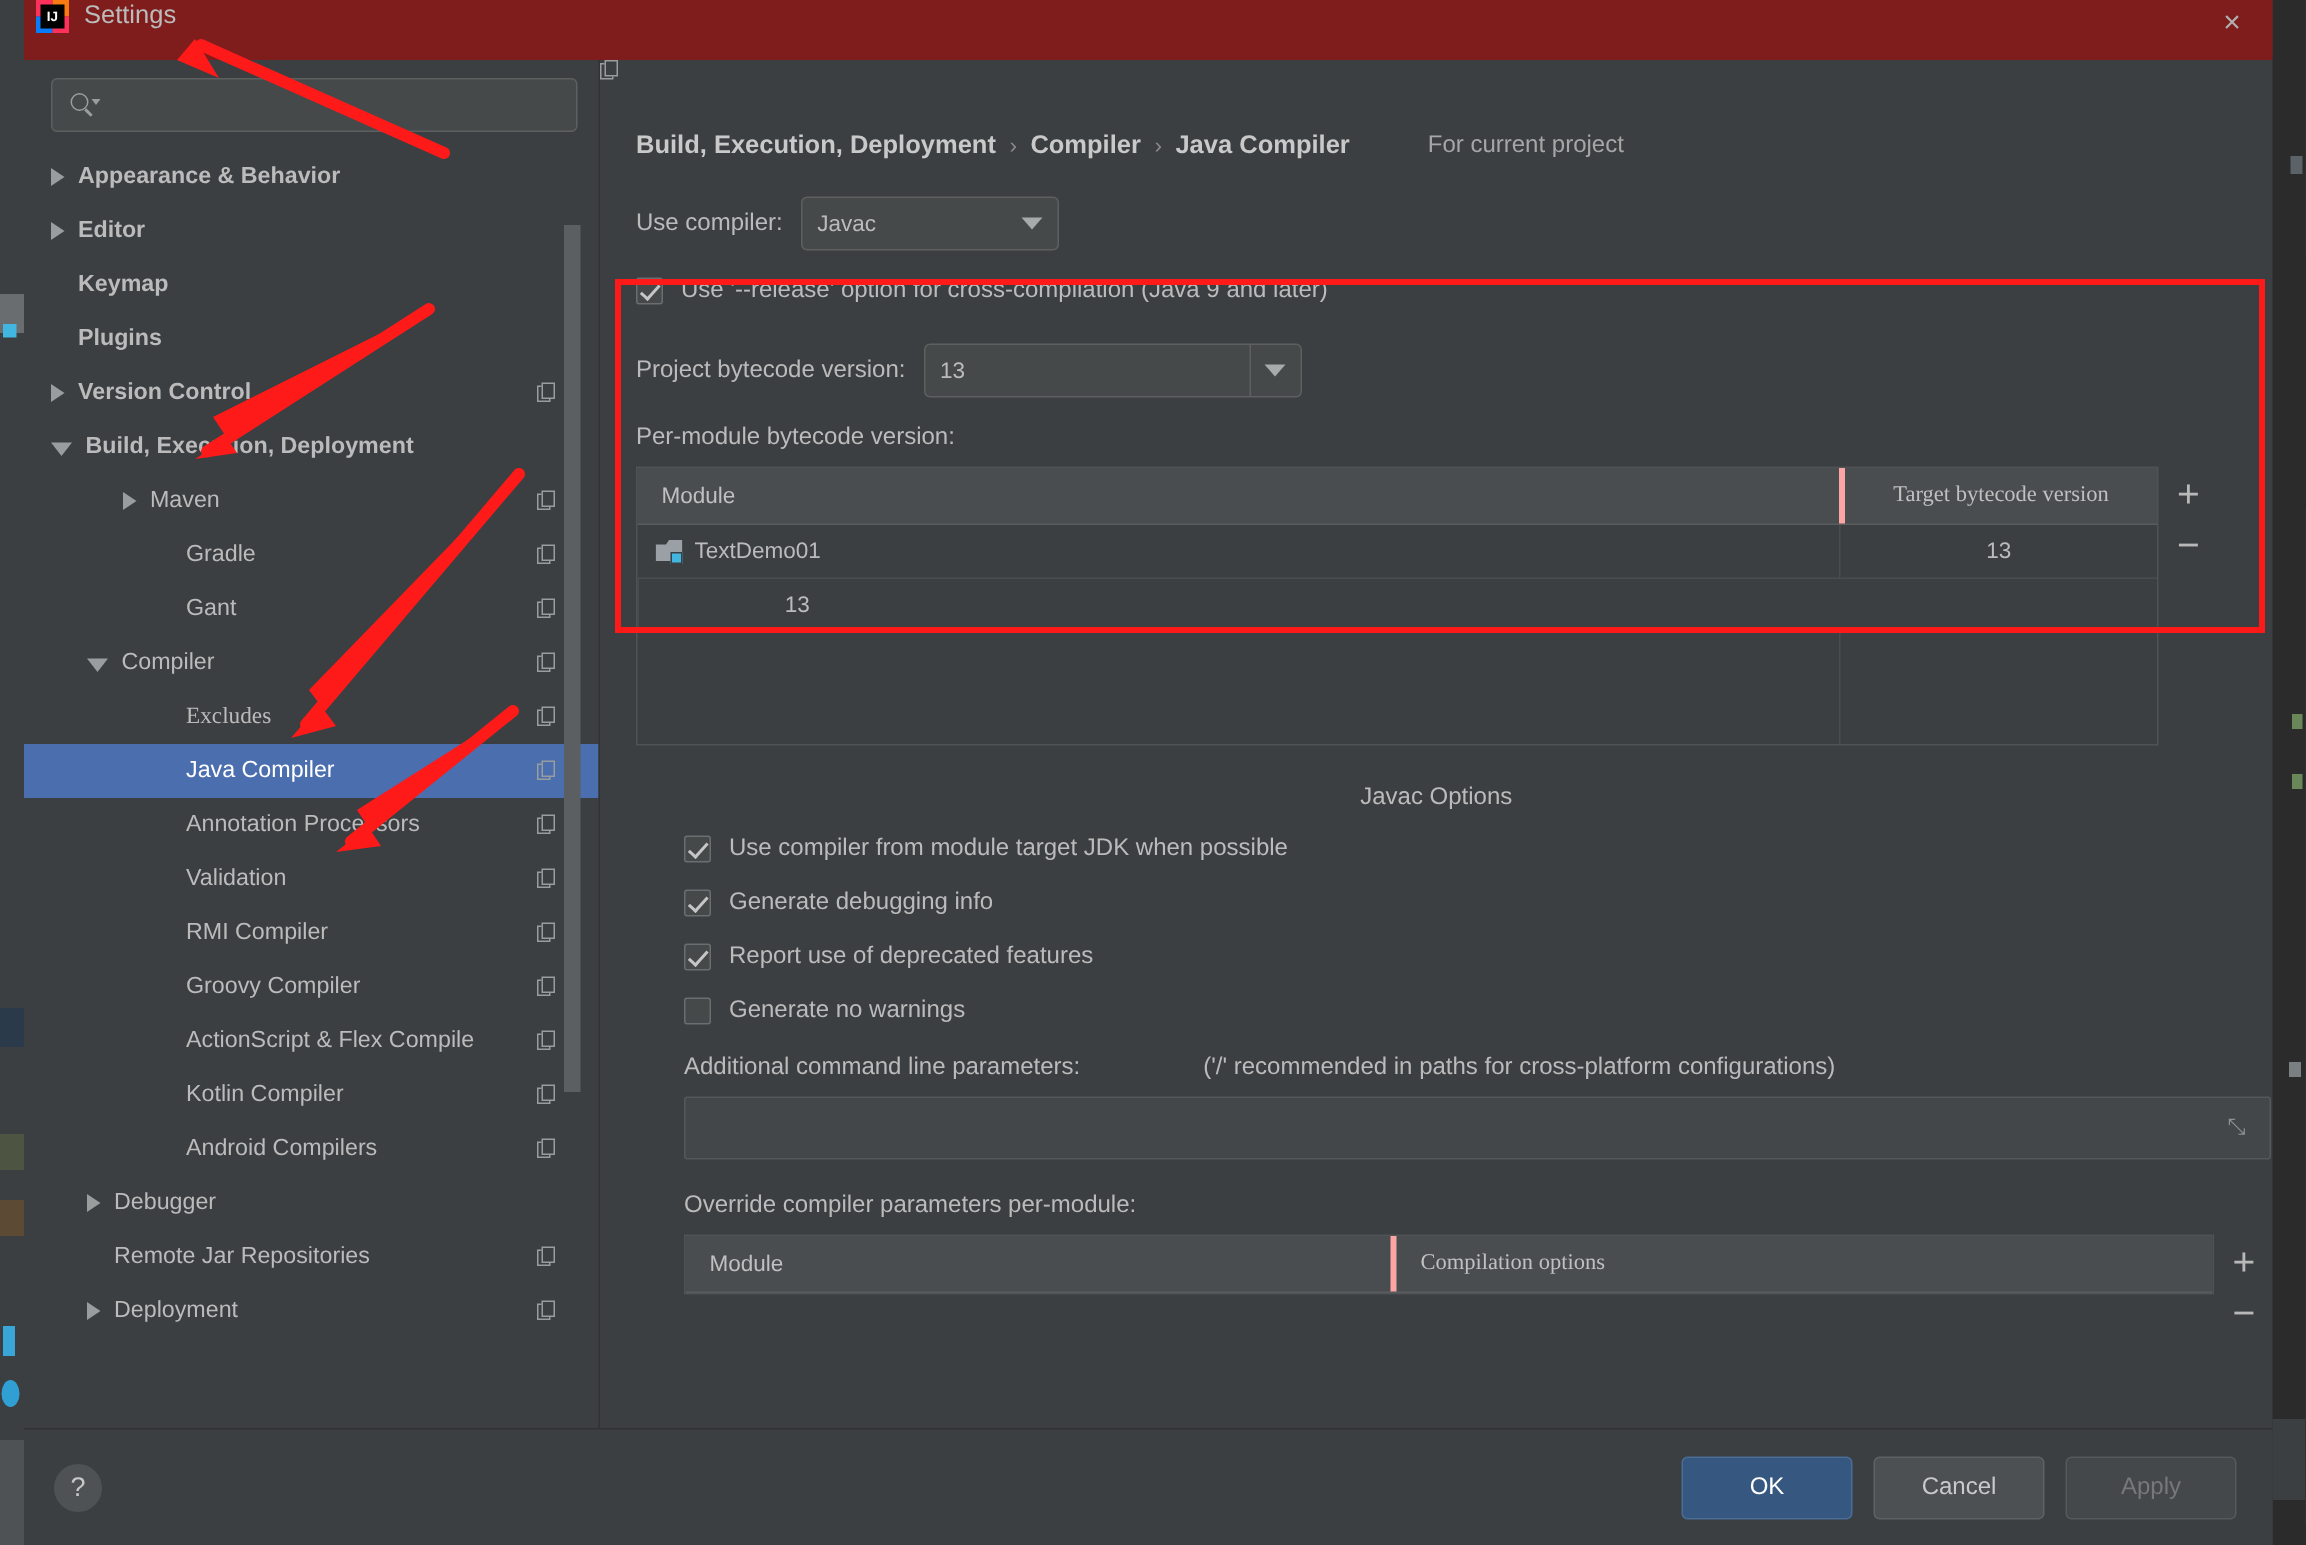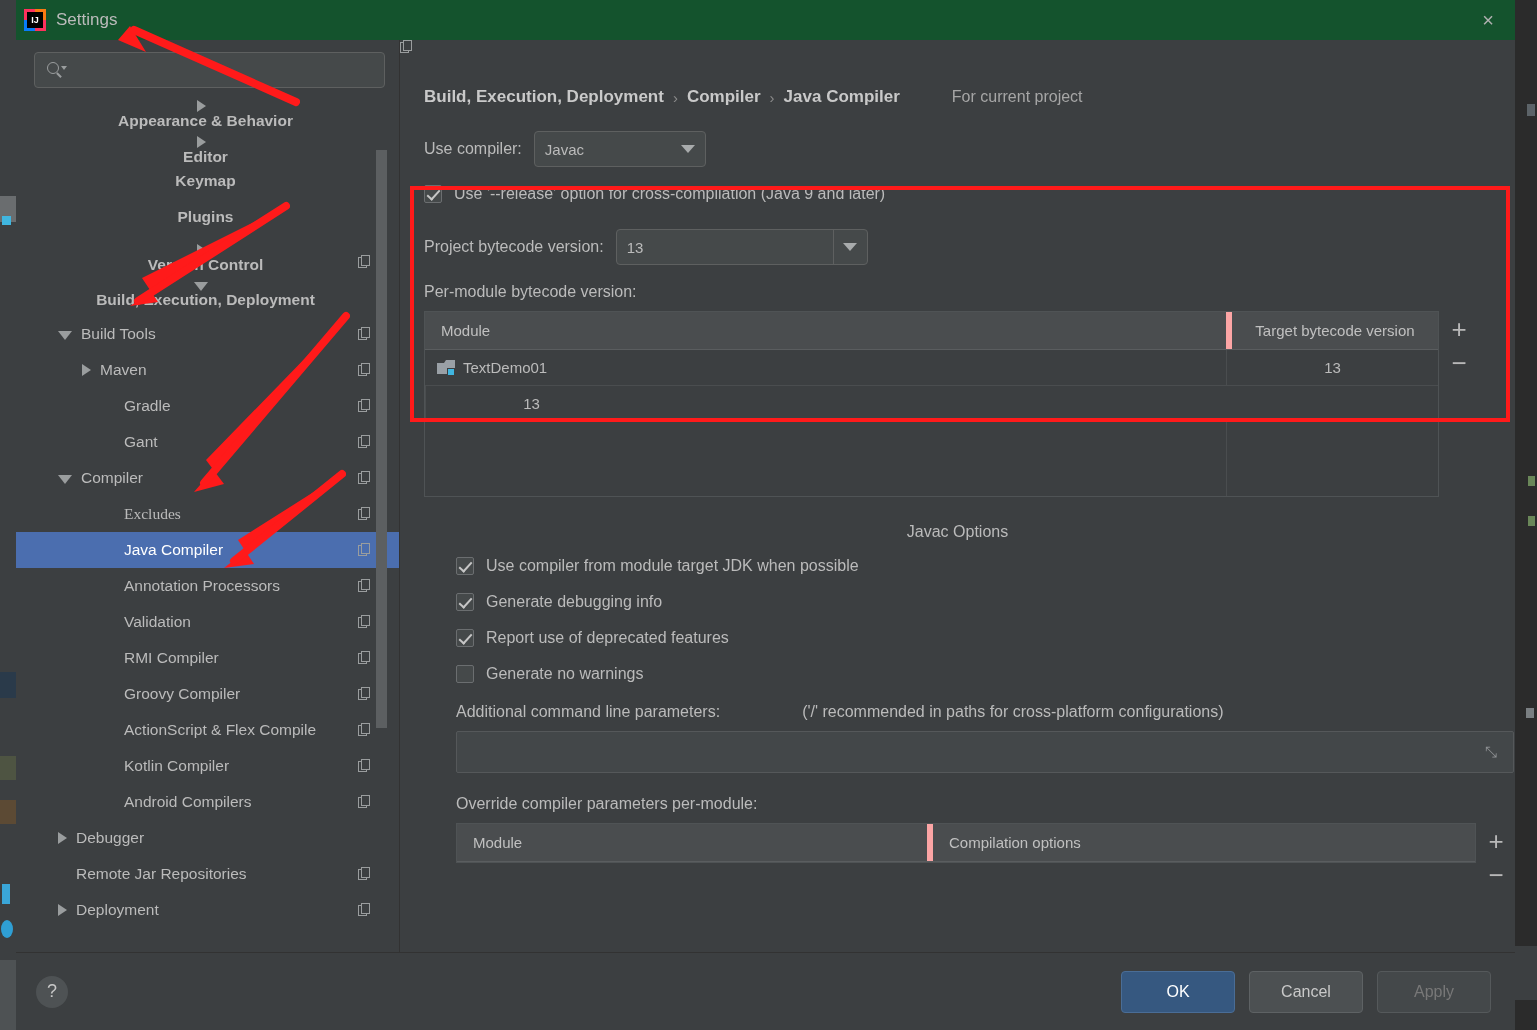--- a/index.html
+++ b/index.html
@@ -19,22 +19,22 @@
 
   
   .dialog {
     position: absolute; left: 16px; top: 0; width: 1499px; height: 1030px;
     background: #3c3f41; color: #bbbbbb;
     display: flex; flex-direction: column;
   }
 
   
   .titlebar {
-    height: 40px; flex: 0 0 40px; display: flex; align-items: center;
-    padding: 0 12px 0 8px; background: #14532d;
+    height: 40px; flex: 0 0 40px; display: flex; 
+    padding: 0 12px 0 8px; background: #7f1d1d;
   }
   .ij-logo { width: 22px; height: 22px; position: relative; flex: 0 0 22px; margin-right: 10px; }
   .ij-logo .q1 { position: absolute; left:0; top:0; width:11px; height:11px; background:#fe315d; }
   .ij-logo .q2 { position: absolute; right:0; top:0; width:11px; height:11px; background:#f97a12; }
   .ij-logo .q3 { position: absolute; left:0; bottom:0; width:11px; height:11px; background:#087cfa; }
   .ij-logo .q4 { position: absolute; right:0; bottom:0; width:11px; height:11px; background:#fe315d; }
   .ij-logo .inner {
     position: absolute; left:3px; top:3px; width:16px; height:16px; background:#000;
     color:#fff; font-size:9px; line-height:16px; text-align:center; font-weight:bold;
     font-family:"Liberation Sans", sans-serif;
@@ -78,21 +78,21 @@
     flex:1; background:transparent; border:none; outline:none;
     color:#bbbbbb; font-size:14px; font-family:"Liberation Sans", sans-serif; padding-left:8px;
   }
 
   .tree { flex: 1; overflow: hidden; position: relative; padding-top: 2px; }
   .tnode {
     height: 36px; display: flex; align-items: center; position: relative;
     font-size: 15.5px; color: #bbbbbb; cursor: pointer; padding-right: 22px;
   }
   .tnode.sel { background: #4b6eaf; color: #ffffff; }
-  .tnode.bold { font-weight: bold; flex-direction: column; }
+  .tnode.bold { font-weight: bold; }
   .arrow {
     width: 0; height: 0; flex: 0 0 auto; margin-right: 9px;
     border-top: 6px solid transparent; border-bottom: 6px solid transparent;
     border-left: 9px solid #9a9d9e;
   }
   .arrow.down {
     border-left: 7px solid transparent; border-right: 7px solid transparent;
     border-top: 9px solid #9a9d9e; border-bottom: none; margin-top: 2px;
   }
   .arrow.none { border: none; width: 9px; margin-right: 9px; }
@@ -167,21 +167,21 @@
   
   .arrow-ann { position: absolute; z-index: 45; pointer-events: none; }
 
   
   .tbl { border: 1px solid #4f5355; background: #3c3f41; }
   .tbl-head {
     display: flex; height: 38px; background: #4a4d4f; border-bottom: 1px solid #5a5d5f;
     font-size: 15px; color: #c0c0c0; align-items: center;
   }
   .tbl-head .c1 { flex: 1; padding-left: 16px; }
-  .tbl-head .c2 { border-left: 6px solid #fca5a5; height:100%; display:flex; align-items:center; justify-content:center; }
+  .tbl-head .c2 { border-left: 4px solid #fca5a5; height:100%; display:flex; align-items:center; justify-content:center;font-family:Liberation Serif, serif; }
   .tbl-row {
     display: flex; height: 36px; align-items: center;
     border-bottom: 1px solid #4a4d4f; font-size: 15px; color: #bbbbbb;
   }
   .tbl-row .c1 { flex: 1; display: flex; align-items: center; padding-left: 12px; }
   .tbl-row .c2 { border-left: 1px solid #4a4d4f; height: 100%; display:flex; align-items:center; justify-content:center; }
   .mod-icon { width: 18px; height: 15px; position: relative; margin-right: 8px; flex: 0 0 18px; }
   .mod-icon .fold {
     position: absolute; left: 0; top: 0; width: 18px; height: 14px; background: #9aa0a6;
     clip-path: polygon(0 3px, 7px 3px, 9px 0, 18px 0, 18px 14px, 0 14px);
@@ -307,28 +307,20 @@
               <span class="arrow"></span>
               <span class="tlabel">Version Control</span>
               <span class="copyicon">
                 <span class="b"></span>
                 <span class="f"></span>
               </span>
             </div>
             <div class="tnode bold" style="padding-left: 18px;">
               <span class="arrow down"></span>
               <span class="tlabel">Build, Execution, Deployment</span>
-            </div>
-            <div class="tnode" style="padding-left: 42px;">
-              <span class="arrow down"></span>
-              <span class="tlabel">Build Tools</span>
-              <span class="copyicon">
-                <span class="b"></span>
-                <span class="f"></span>
-              </span>
             </div>
             <div class="tnode" style="padding-left: 66px;">
               <span class="arrow"></span>
               <span class="tlabel">Maven</span>
               <span class="copyicon">
                 <span class="b"></span>
                 <span class="f"></span>
               </span>
             </div>
             <div class="tnode" style="padding-left: 90px;">

